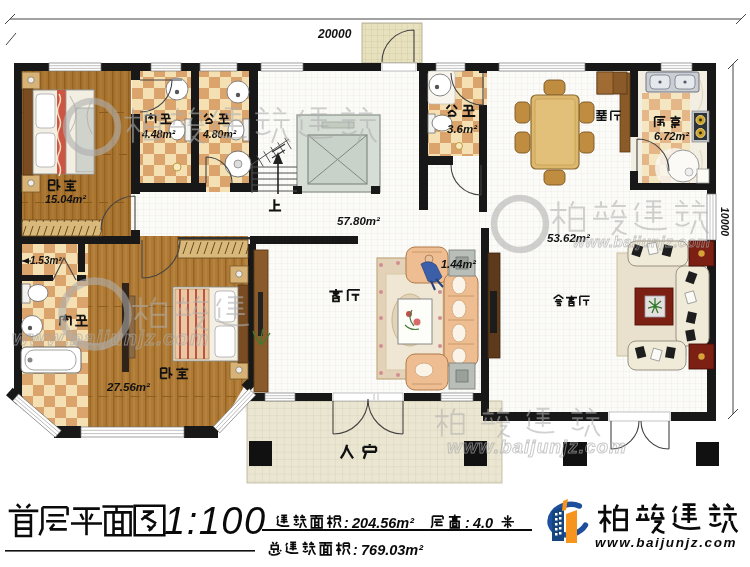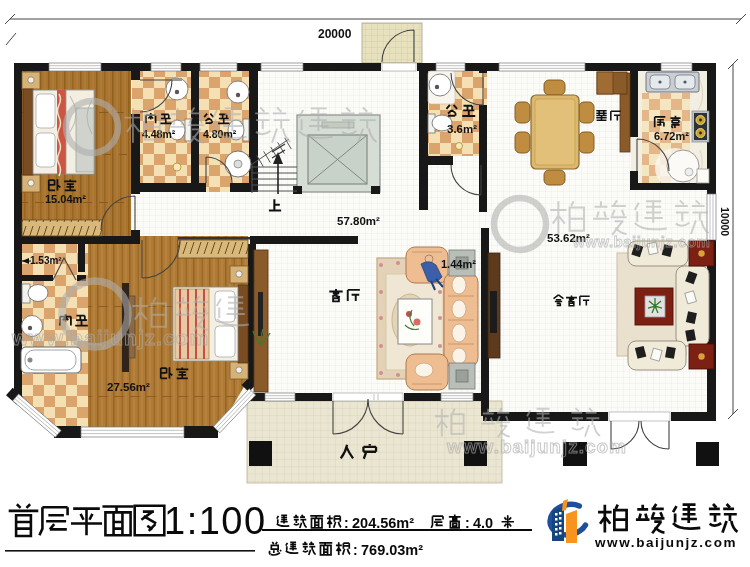--- a/index.html
+++ b/index.html
@@ -1,17 +1,17 @@
 <!DOCTYPE html>
 <html><head>
 <meta charset="utf-8">
 <style>
 html,body{margin:0;padding:0;background:#ffffff;}
 #page{position:relative;width:750px;height:567px;overflow:hidden;background:#fff;
-font-family:"Liberation Sans", sans-serif;}
+font-family:"Liberation Sans", sans-serif;font-style:italic;}
 svg{display:block}
 text{font-family:"Liberation Sans", sans-serif;}
 </style>
 </head>
 <body>
 <div id="page">
 <svg width="750" height="567" viewBox="0 0 750 567">
 <defs>
 <pattern id="grid" width="6" height="6" patternUnits="userSpaceOnUse">
  <rect width="6" height="6" fill="#fbfbf8"></rect>

